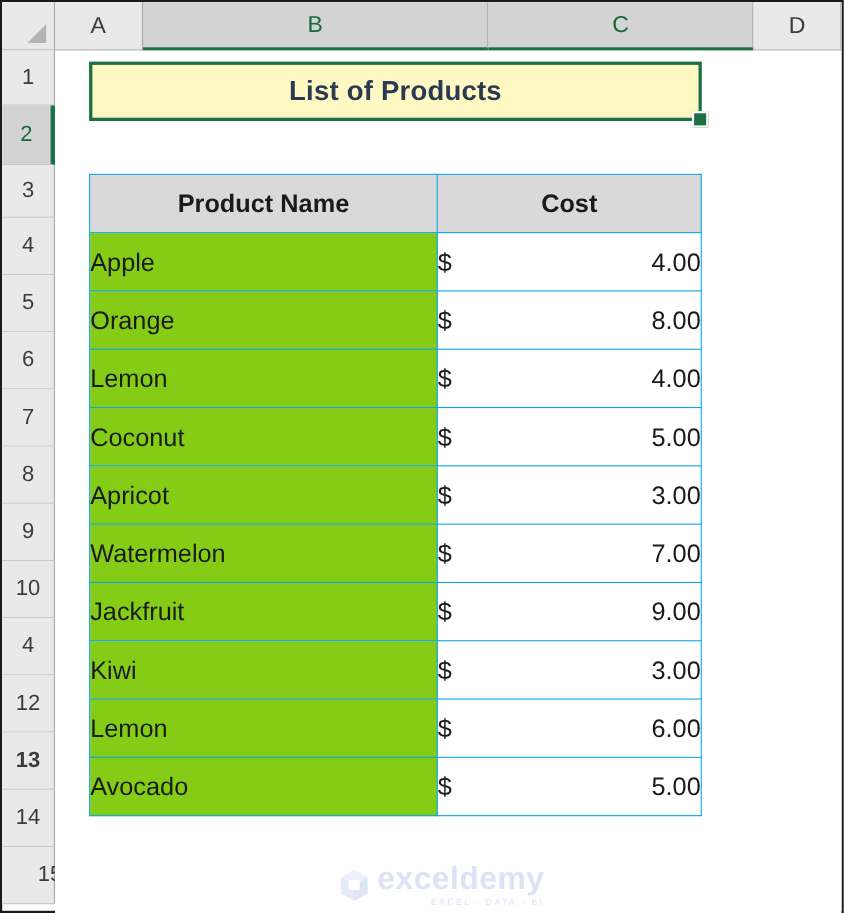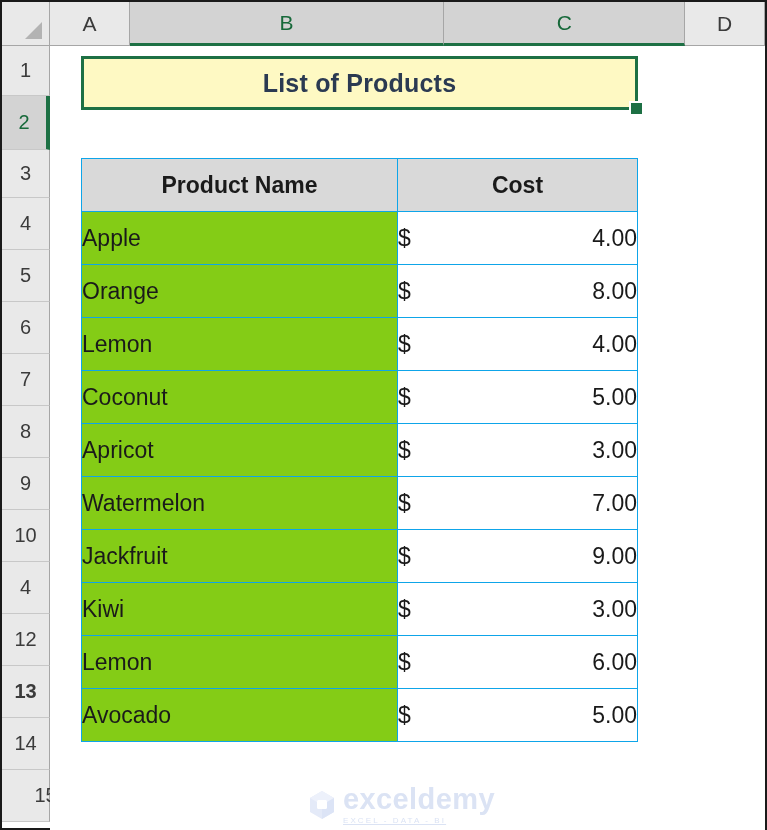--- a/index.html
+++ b/index.html
@@ -207,22 +207,21 @@
     font-size: 29px;
     font-weight: bold;
     color: #dbe3f4;
     letter-spacing: 0.4px;
   }
   #watermark-tagline {
     font-size: 8px;
     color: #dbe3f4;
     letter-spacing: 2.1px;
     margin-top: 3px;
-    text-align: left;
-    text-decoration: underline;
+    text-align: right;
   }
 </style>
 </head>
 <body>
 
 <div id="excel-window">
 
   <div id="column-header-row">
     <div id="select-all-corner">
       <div class="tri"></div>

